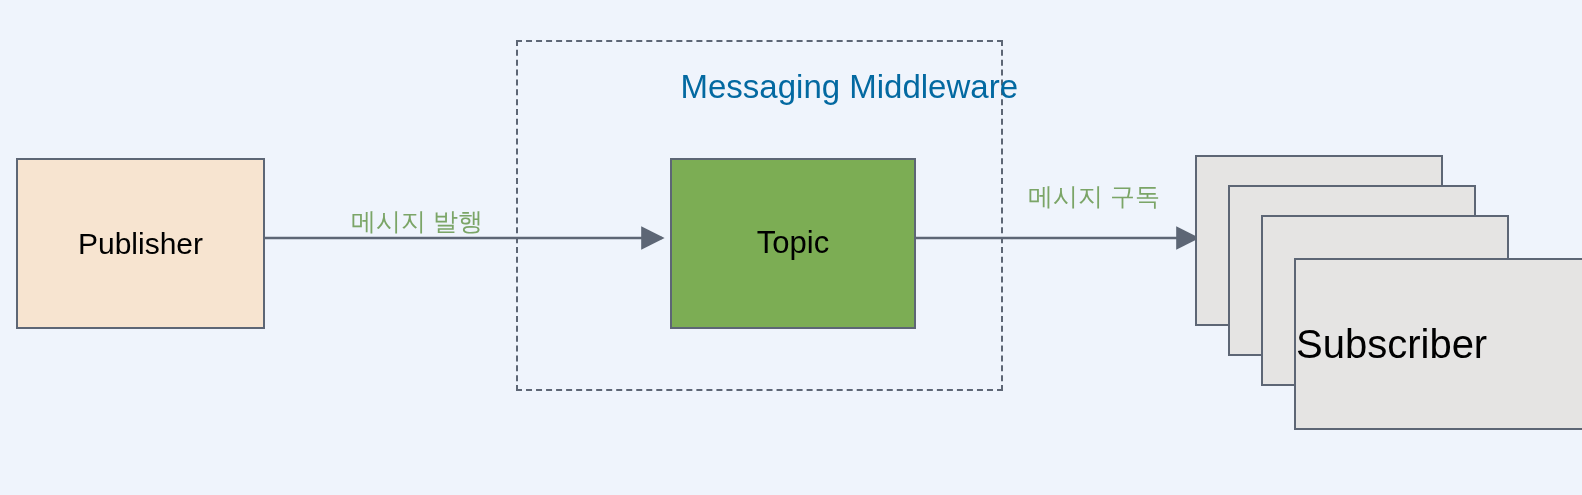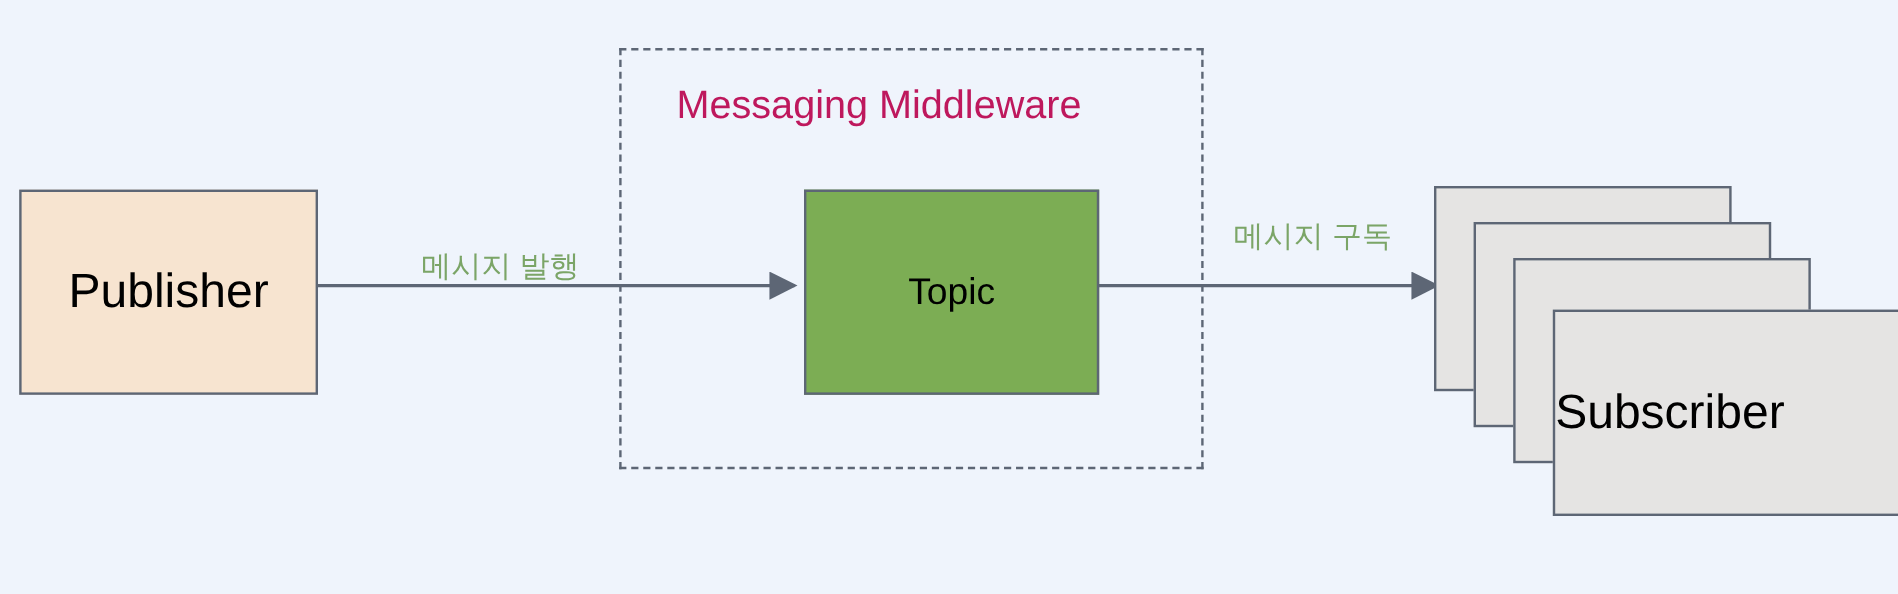--- a/index.html
+++ b/index.html
@@ -32,42 +32,42 @@
     line-height: 1.18;
   }
 
   
   #publisher {
     left: 16px;
     top: 158px;
     width: 249px;
     height: 171px;
     background: #f7e4d0;
-    font-size: 40px;
+    font-size: 30px;
   }
 
   
   #middleware-box {
     position: absolute;
     left: 516px;
     top: 40px;
     width: 487px;
     height: 351px;
     box-sizing: border-box;
     border: 2px dashed #5d6675;
     background: transparent;
   }
   #middleware-title {
     position: absolute;
-    left: 489px;
+    left: 531px;
     top: 68px;
     width: 487px;
-    text-align: center;
+    text-align: right;
     font-size: 33px;
-    color: #be185d;
+    color: #0369a1;
   }
 
   
   #topic {
     left: 670px;
     top: 158px;
     width: 246px;
     height: 171px;
     background: #7cad54;
     font-size: 31px;

